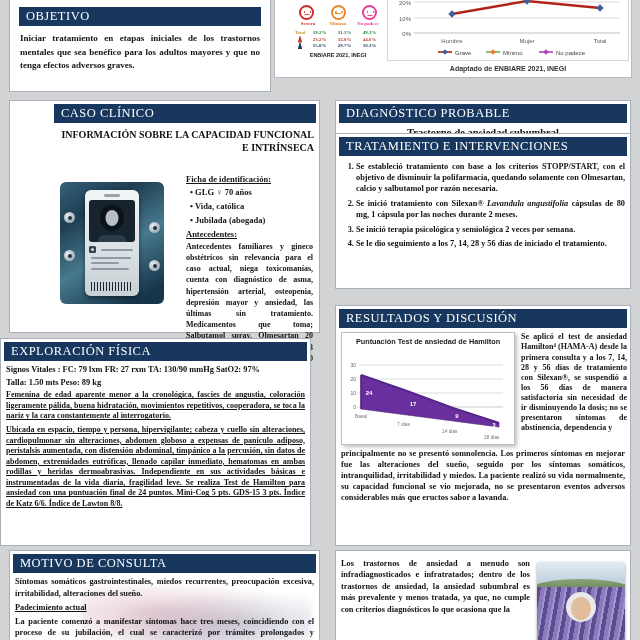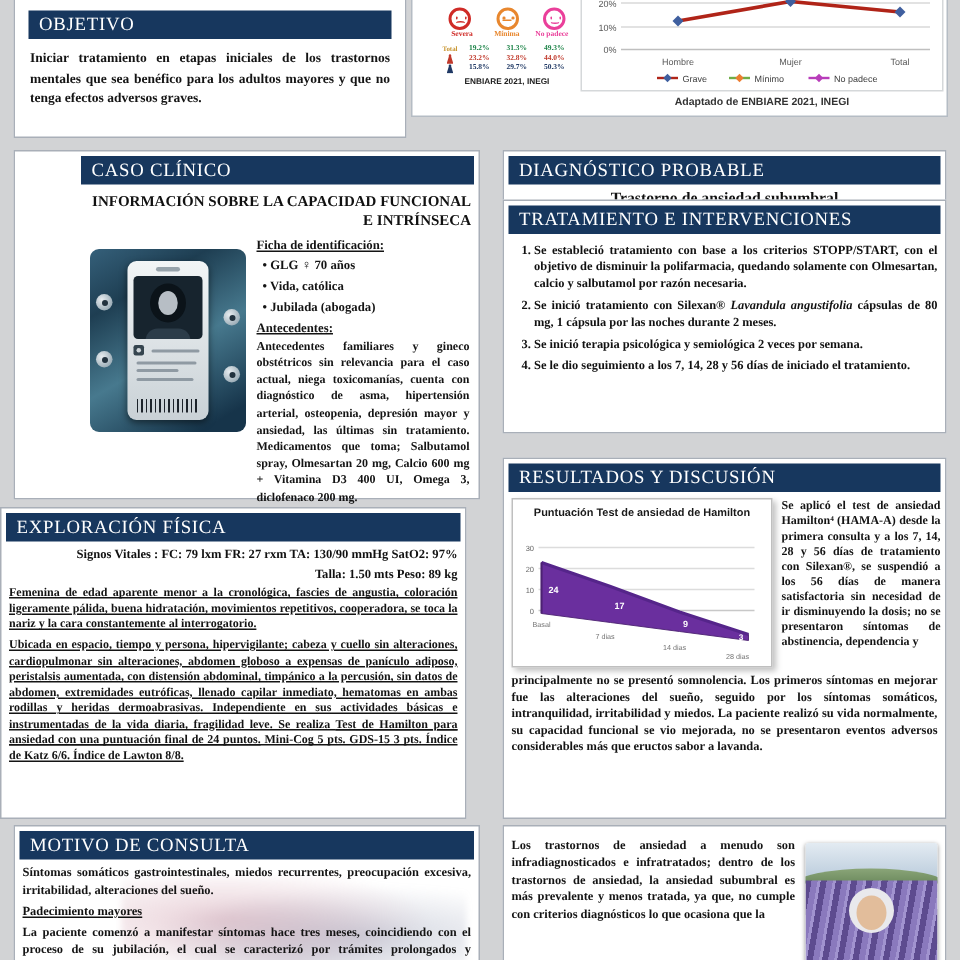--- a/index.html
+++ b/index.html
@@ -63,21 +63,21 @@
      border:1px solid #d5d8da; background:#fff; }
   .linechart-frame svg { display:block; }
   .chart-caption { position:absolute; left:112px; top:126px; width:242px; text-align:center;
      font-size:7px; font-weight:bold; color:#333;
      font-family:"Liberation Sans","DejaVu Sans",sans-serif; }
 
   
   #caso-panel { left:9px; top:100px; width:311px; height:233px;padding-left:44px; }
   .caso-sub { text-align:right; font-weight:bold; font-size:10px; line-height:1.3;
      max-width:258px; margin:5px auto 2px; }
-  .caso-row { display:flex; gap:7px; margin-top:4px; }
+  .caso-row { display:flex; gap:22px; margin-top:20px; }
   .caso-text { flex:1; font-size:8px; line-height:1.4; padding-right:3px; }
   .caso-text .lbl { font-weight:bold; text-decoration:underline; font-size:8.5px; }
   .caso-text ul { list-style:none; margin:1px 0 1px 4px; font-weight:bold; font-size:8.5px; }
   .caso-text li { margin-bottom:2px; }
   .caso-text li::before { content:"•  "; }
 
   
   .idcard { width:104px; height:122px; margin:8px 0 0 6px; border-radius:6px; position:relative;
      background:linear-gradient(150deg,#35607a 0%,#1e3e52 25%,#47798e 55%,#16344a 90%); overflow:hidden; flex:none; }
   .idc-btn { position:absolute; width:11px; height:11px; border-radius:50%;
@@ -117,21 +117,21 @@
   .res-row { display:flex; gap:6px; margin-top:4px; align-items:flex-start; }
   .chartbox { width:174px; height:113px; border:1px solid #bfbfbf; background:#fff; flex:none;
      box-shadow:2px 2px 4px rgba(0,0,0,.25); margin-left:2px; }
   .chartbox .ctitle { text-align:center; font-size:7.3px; font-weight:bold; margin:4px 2px 1px;
      font-family:"Liberation Sans","DejaVu Sans",sans-serif; color:#1a1a1a; }
   .res-side { flex:1; font-size:8px; line-height:1.26; }
   .res-bottom { font-size:8.3px; line-height:1.32; margin-top:4px; padding:0 2px; }
 
   
   #exploracion-panel { left:0; top:338px; width:311px; height:208px; }
-  #exploracion-panel .vit { font-size:8.4px; font-weight:bold; margin:4px 2px 0;text-align:right; }
+  #exploracion-panel .vit { font-size:8.4px; font-weight:bold; margin:4px 2px 0; }
   #exploracion-panel p { font-size:8px; line-height:1.32; margin:3px 2px 0;text-decoration:underline; }
 
   
   #motivo-panel { left:9px; top:550px; width:311px; height:104px; overflow:hidden; }
   #motivo-panel .wm { position:absolute; right:8px; top:34px; width:230px; height:70px;
      background:radial-gradient(ellipse at 30% 40%, rgba(190,120,140,.35), transparent 60%),
                 radial-gradient(ellipse at 70% 55%, rgba(120,130,160,.33), transparent 62%),
                 radial-gradient(ellipse at 50% 80%, rgba(160,150,170,.25), transparent 55%);
      filter:blur(2px); }
   #motivo-panel p, #motivo-panel .sub { position:relative; font-size:8.3px; line-height:1.35;
@@ -345,21 +345,21 @@
   <div class="vit">Signos Vitales : FC: 79 lxm FR: 27 rxm TA: 130/90 mmHg SatO2: 97%</div>
   <div class="vit">Talla: 1.50 mts Peso: 89 kg</div>
   <p class="jtext">Femenina de edad aparente menor a la cronológica, fascies de angustia, coloración ligeramente pálida, buena hidratación, movimientos repetitivos, cooperadora, se toca la nariz y la cara constantemente al interrogatorio.</p>
   <p class="jtext"><span>Ubicada en espacio, tiempo y persona, hipervigilante; cabeza y cuello sin alteraciones, cardiopulmonar sin alteraciones, abdomen globoso a expensas de panículo adiposo, peristalsis aumentada, con distensión abdominal, timpánico a la percusión, sin datos de abdomen, extremidades eutróficas, llenado capilar inmediato, hematomas en ambas rodillas y heridas dermoabrasivas. Independiente en sus actividades básicas e instrumentadas de la vida diaria, fragilidad leve. Se realiza </span><span class="u">Test de Hamilton para ansiedad con una puntuación final de 24 puntos.</span><span> Mini-Cog 5 pts. GDS-15 3 pts. Índice de Katz 6/6. Índice de Lawton 8/8.</span></p>
 </div>
 
 <div class="panel" id="motivo-panel">
   <div class="wm"></div>
   <div class="hdr">MOTIVO DE CONSULTA</div>
   <p class="jtext">Síntomas somáticos gastrointestinales, miedos recurrentes, preocupación excesiva, irritabilidad, alteraciones del sueño.</p>
-  <div class="sub">Padecimiento mayores</div>
+  <div class="sub">Padecimiento actual</div>
   <p class="jtext">La paciente comenzó a manifestar síntomas hace tres meses, coincidiendo con el proceso de su jubilación, el cual se caracterizó por trámites prolongados y complejos. Durante este periodo, ha experimentado</p>
 </div>
 
 <div class="panel" id="conclusiones-panel">
   <div class="conc-row">
     <div class="conc-text jtext">Los trastornos de ansiedad a menudo son infradiagnosticados e infratratados; dentro de los trastornos de ansiedad, la ansiedad subumbral es más prevalente y menos tratada, ya que, no cumple con criterios diagnósticos lo que ocasiona que la</div>
     <div class="lav">
       <div class="lav-sky"></div>
         <div class="lav-hills"></div>
         <div class="lav-field"></div>

